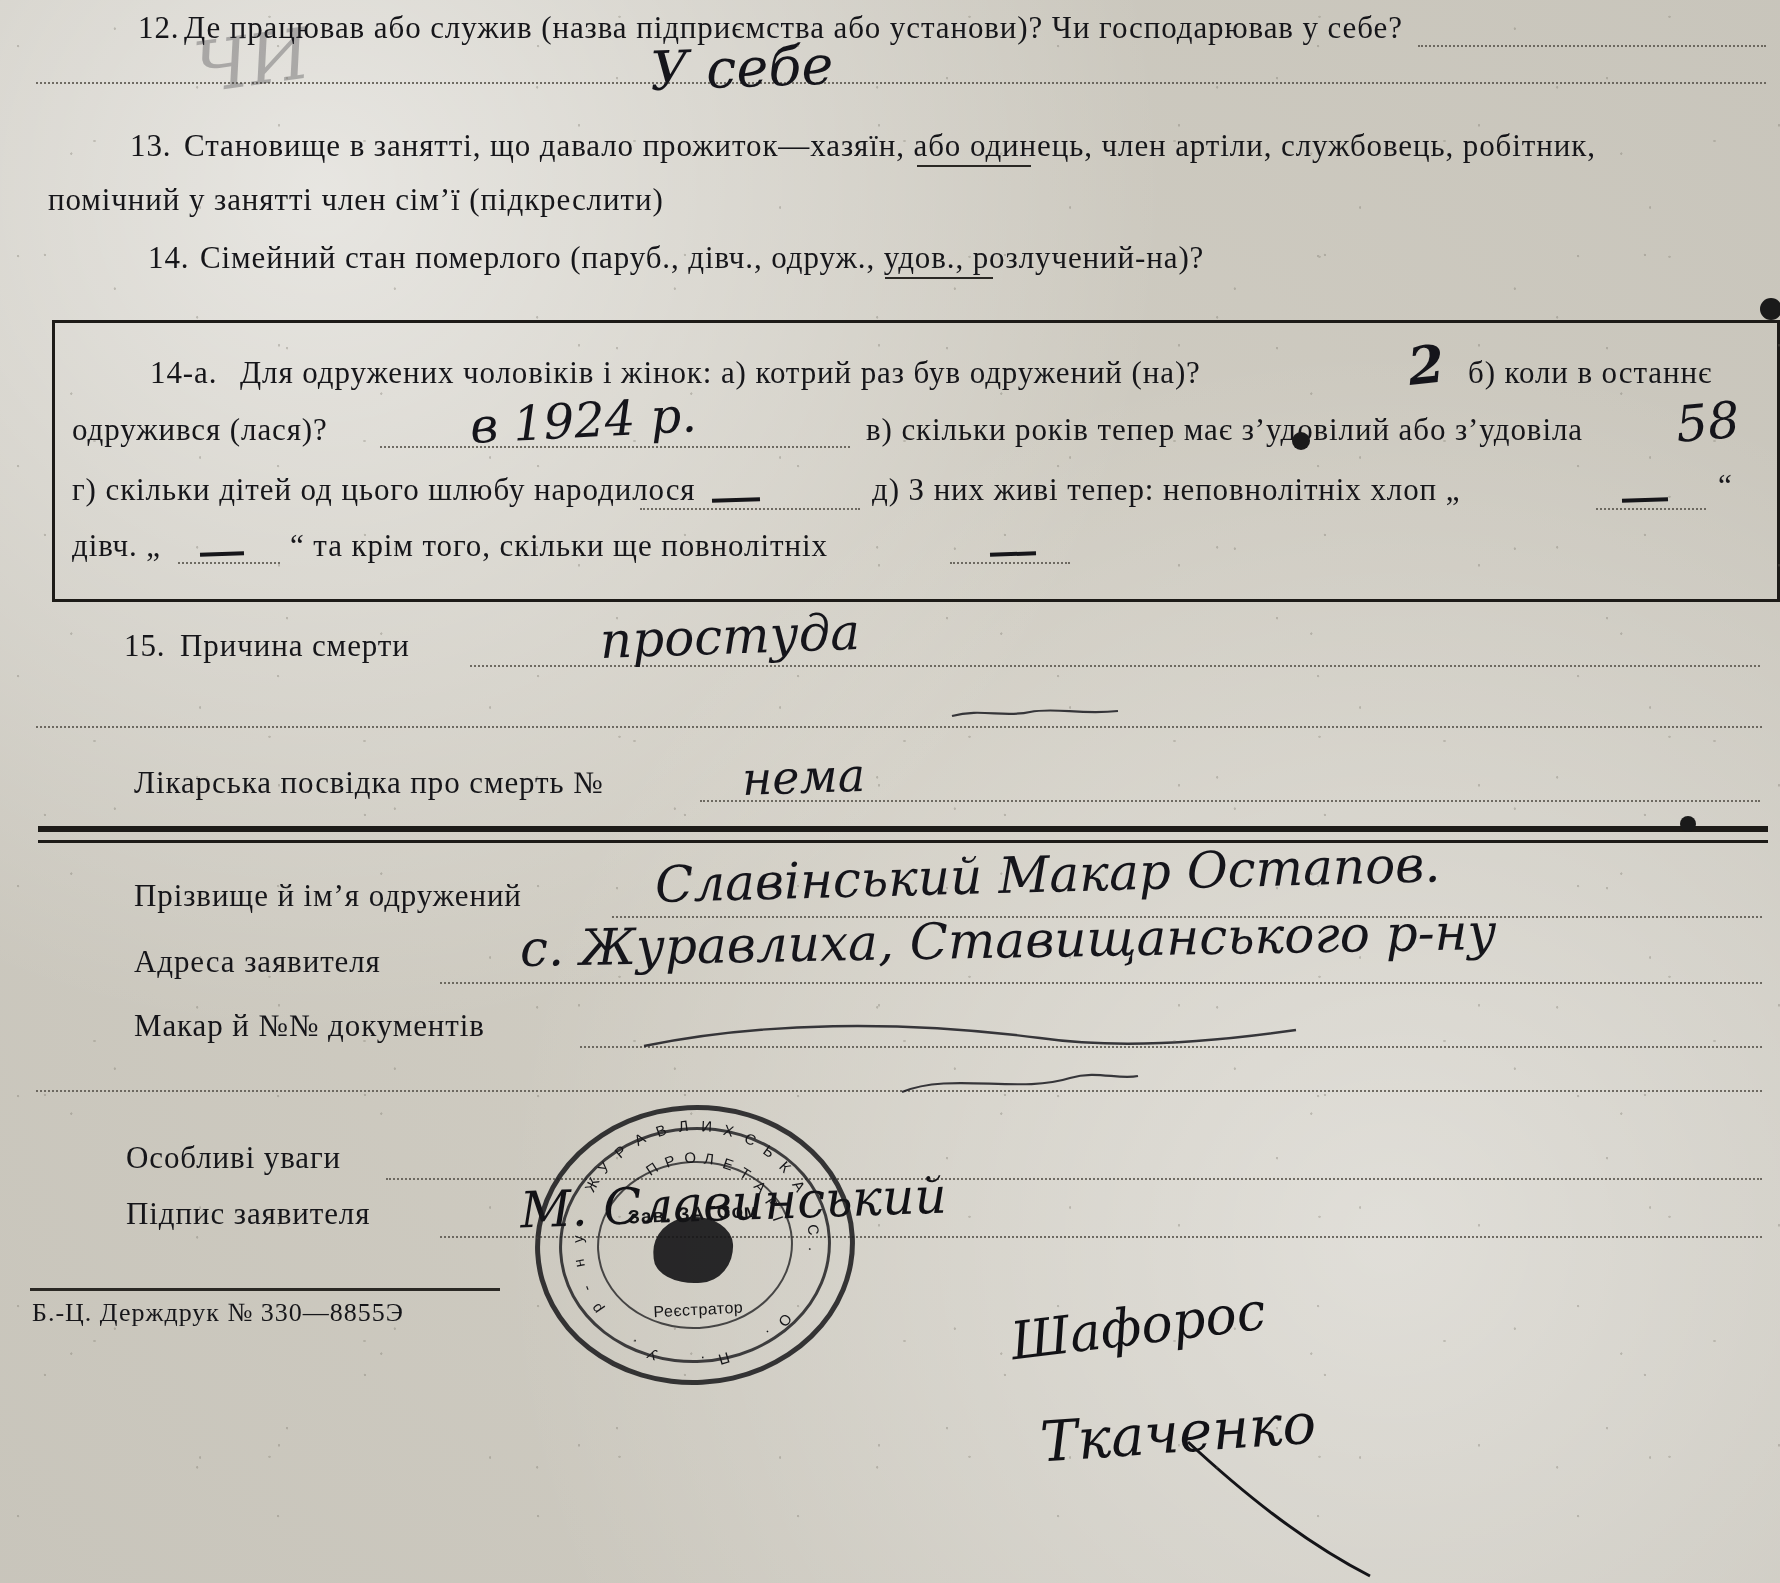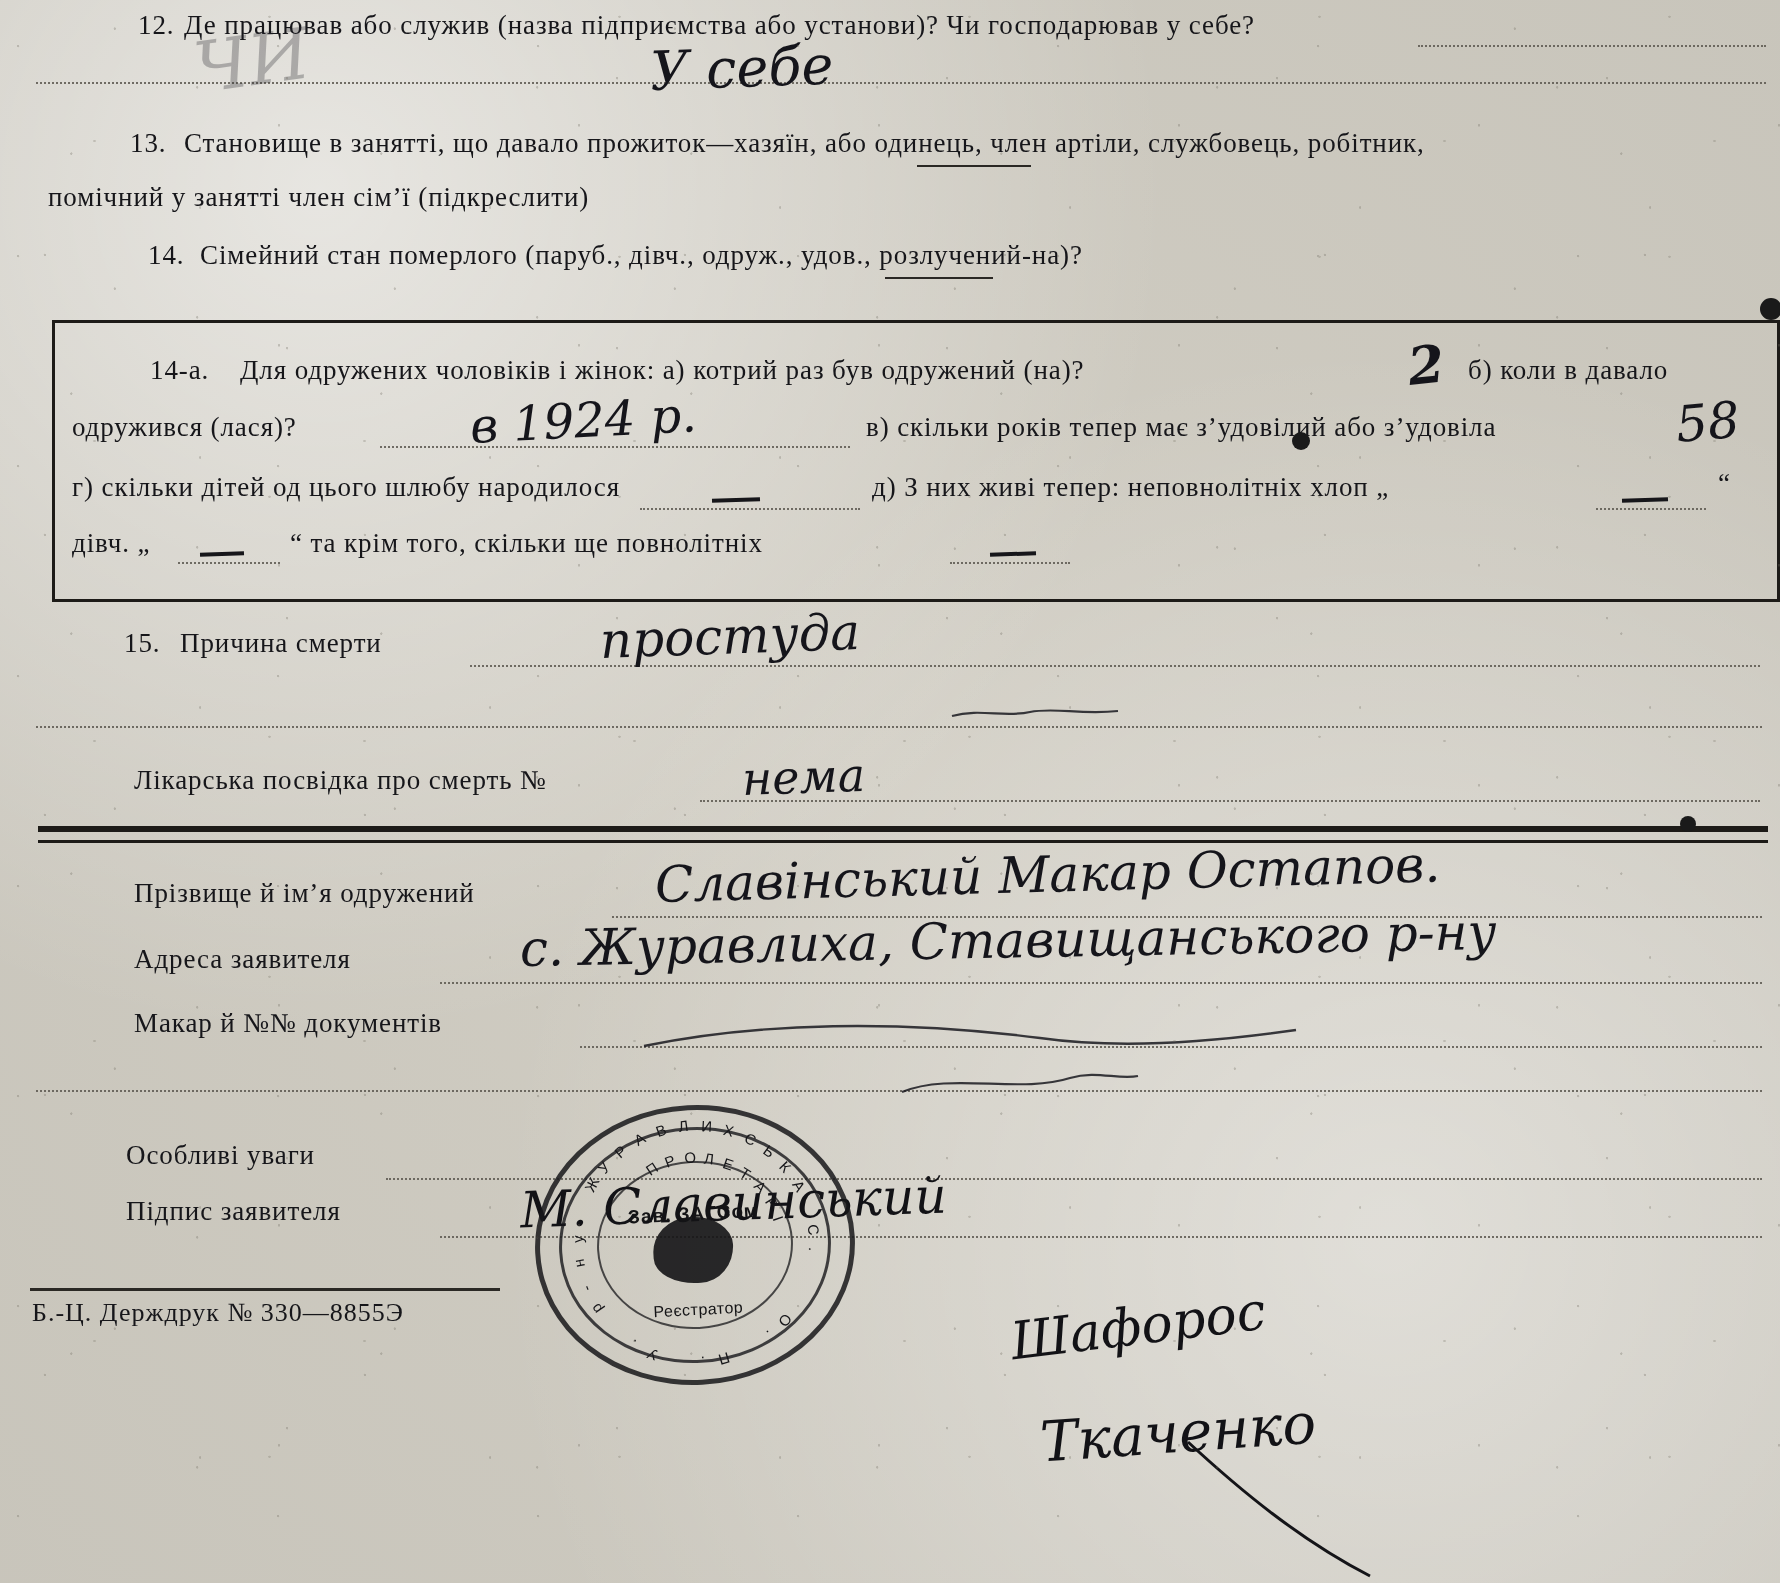--- a/index.html
+++ b/index.html
@@ -38,21 +38,21 @@
       radial-gradient(circle at 14% 91%, #6f6b60 0 1px, transparent 1.4px),
       radial-gradient(circle at 35% 47%, #7a7669 0 1px, transparent 1.4px),
       radial-gradient(circle at 77% 7%, #7a7669 0 1px, transparent 1.4px);
     background-size: 260px 210px, 310px 240px, 280px 260px, 340px 230px,
                      290px 250px, 330px 270px, 300px 220px, 320px 280px,
                      270px 300px, 350px 240px;
   }
   .pl {                 
     position: absolute;
     font-family: "Liberation Serif", serif;
-    font-size: 27px;
+    font-size: 31px;
     letter-spacing: .9px;
     white-space: nowrap;
     color: #16161a;
   }
   .hw {                 
     position: absolute;
     font-family: "DejaVu Serif", serif;
     font-style: italic;
     color: #15151b;
     white-space: nowrap;
@@ -201,21 +201,21 @@
   <div class="pl" style="left:148px; top:240px;">14.</div>
   <div class="pl" style="left:200px; top:240px;">Сімейний стан померлого (паруб., дівч., одруж., удов., розлучений-на)?</div>
   <div class="solid" style="left:885px; top:277px; width:108px;"></div>
   <div class="blot" style="left:1760px; top:298px; width:22px; height:22px;"></div>
 
   <div class="box" style="left:52px; top:320px; width:1722px; height:276px;"></div>
 
   <div class="pl" style="left:150px; top:355px;">14-а.</div>
   <div class="pl" style="left:240px; top:355px;">Для одружених чоловіків і жінок: а) котрий раз був  одружений  (на)?</div>
   <div class="hw" style="left:1408px; top:336px; font-size:52px; font-weight:bold; transform:rotate(-6deg);">2</div>
-  <div class="pl" style="left:1468px; top:355px;">б) коли в давало</div>
+  <div class="pl" style="left:1468px; top:355px;">б) коли в останнє</div>
 
   <div class="pl" style="left:72px; top:412px;">одружився (лася)?</div>
   <div class="dots" style="left:380px; top:446px; width:470px;"></div>
   <div class="hw" style="left:470px; top:398px; font-size:48px; transform:rotate(-3deg);">в 1924 р.</div>
   <div class="pl" style="left:866px; top:412px;">в) скільки років тепер має з’удовілий або з’удовіла</div>
   <div class="hw" style="left:1676px; top:396px; font-size:50px; transform:rotate(-5deg);">58</div>
   <div class="blot" style="left:1292px; top:432px; width:18px; height:18px;"></div>
 
   <div class="pl" style="left:72px; top:472px;">г) скільки дітей од цього шлюбу народилося</div>
   <div class="dots" style="left:640px; top:508px; width:220px;"></div>

